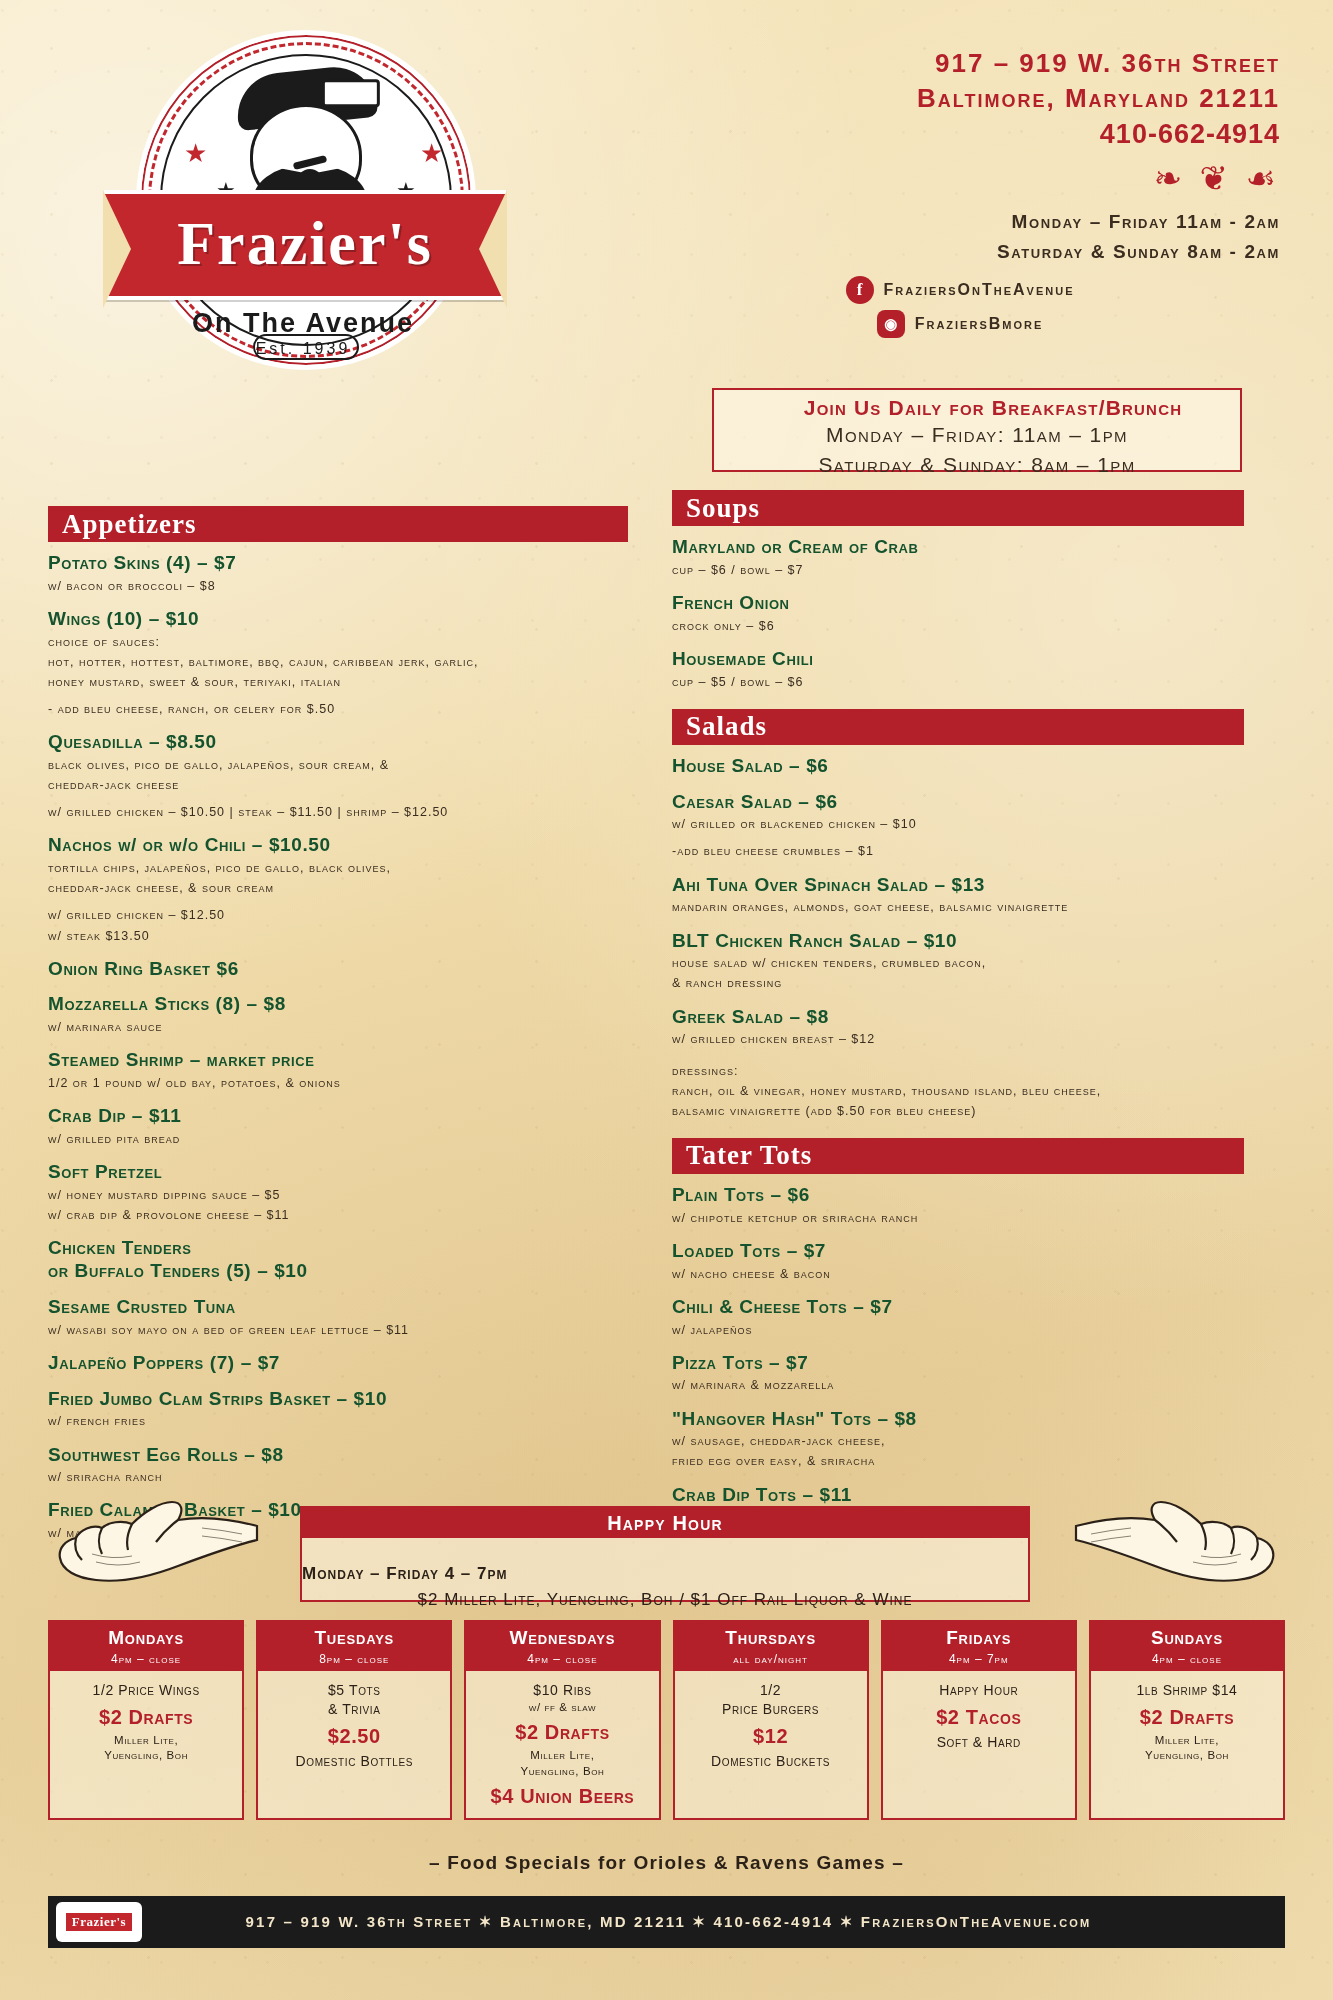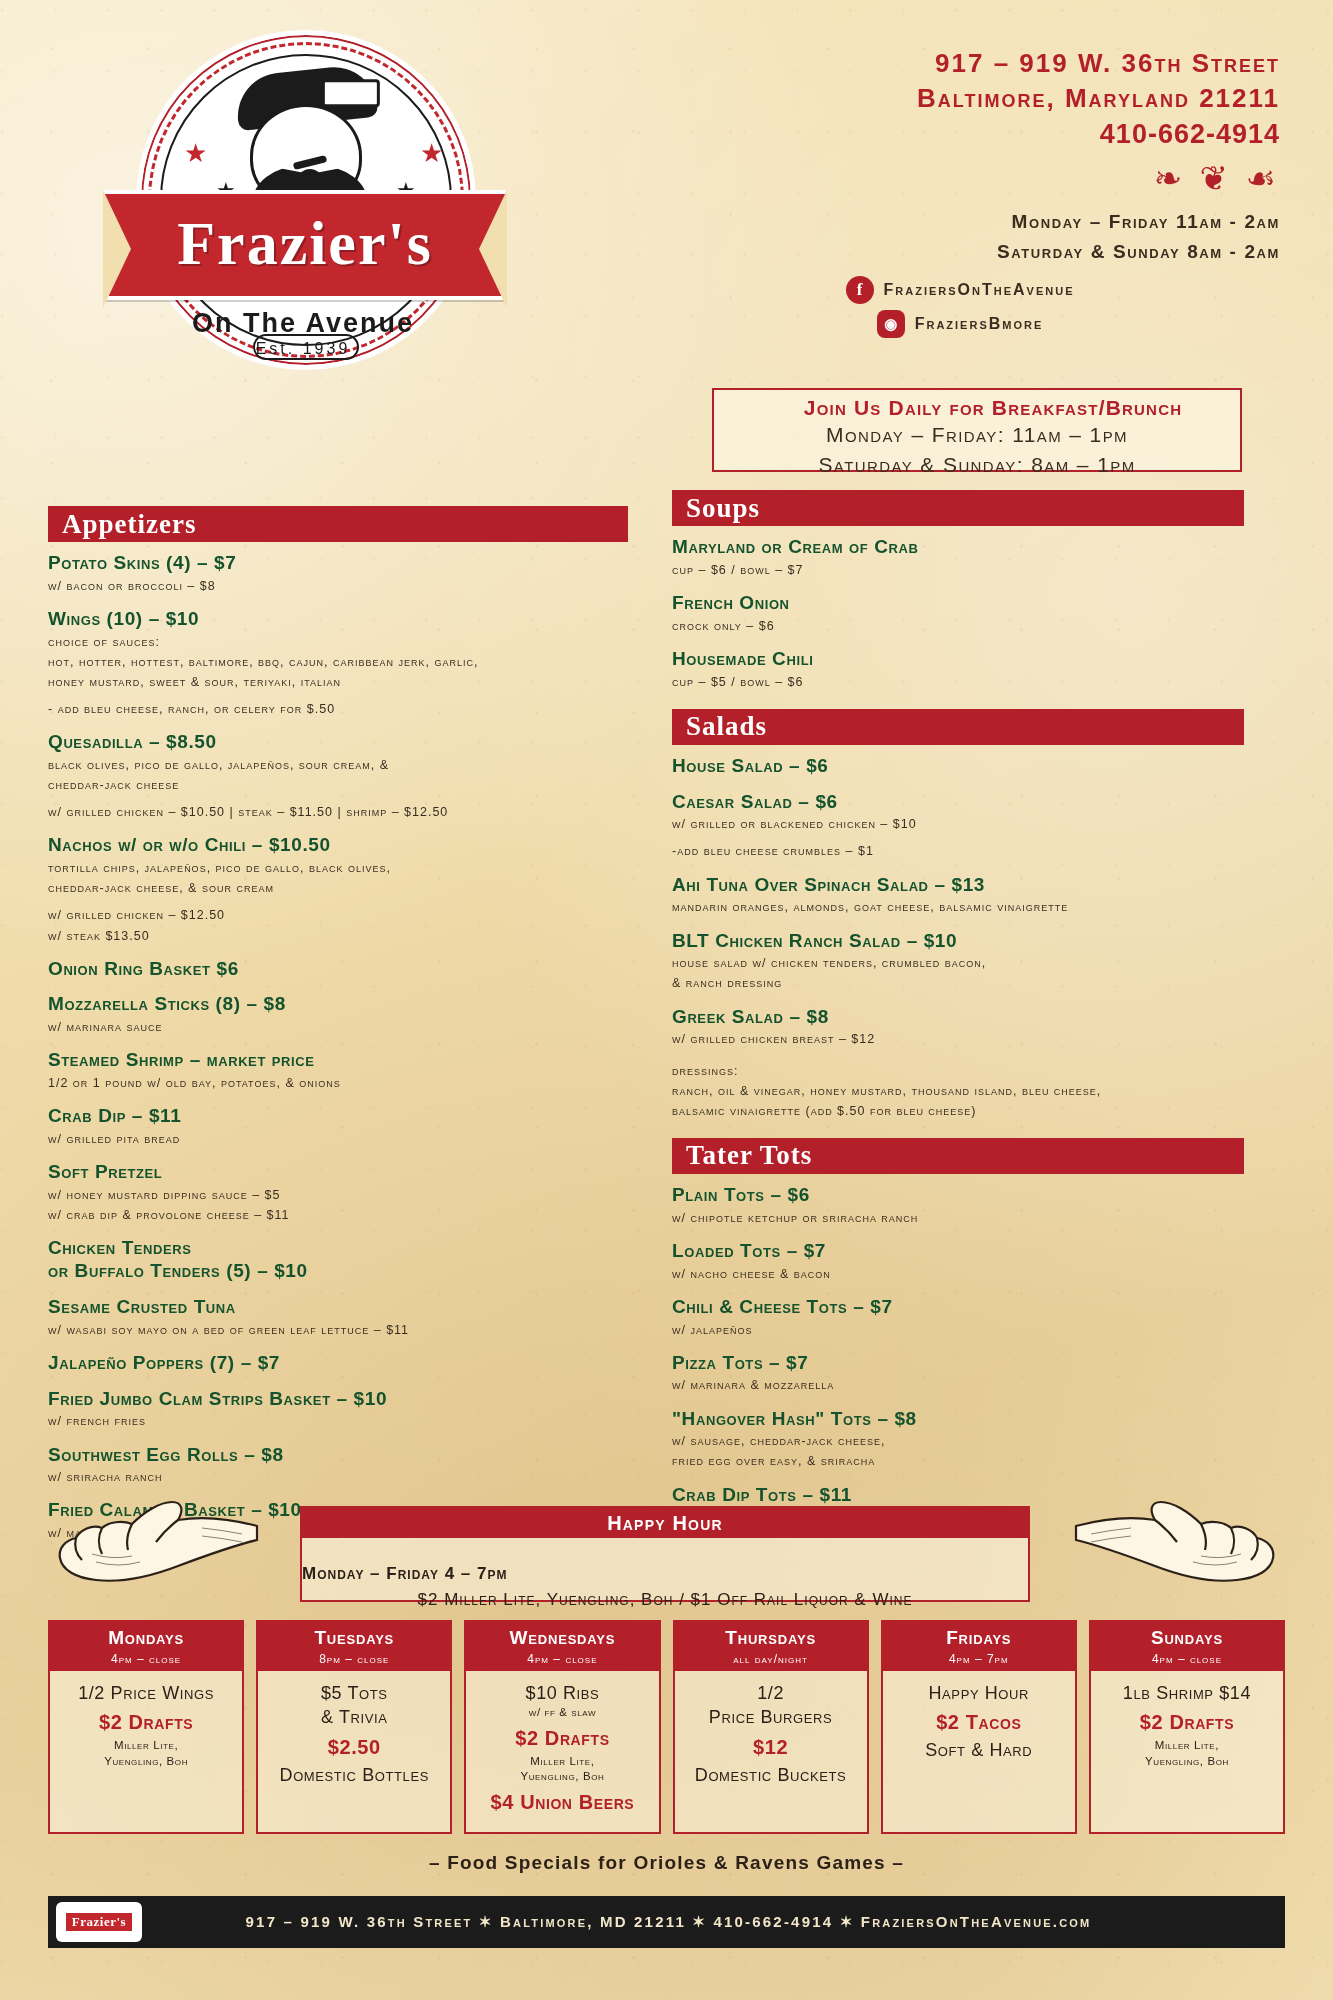--- a/index.html
+++ b/index.html
@@ -194,29 +194,29 @@
 
   .hand { position: absolute; top: 1490px; width: 210px; height: 110px; }
   .hand-l { left: 52px; }
   .hand-r { right: 52px; }
   .hand svg { width: 100%; height: 100%; }
 
   
   .specials { position: absolute; left: 48px; top: 1620px; width: 1237px; display: flex; gap: 12px; }
   .spec {
     flex: 1; border: 2px solid #b3202a; background: rgba(255,250,235,.45);
-    text-align: center; padding-bottom: 14px; min-height: 150px;
+    text-align: center; padding-bottom: 6px; min-height: 150px;
   }
   .spec-day {
     background: #b3202a; color: #fff; font-size: 19px; font-weight: bold;
     letter-spacing: .8px; padding: 5px 0 3px; font-variant: small-caps;
   }
   .spec-time { font-size: 12px; color: #fff; background: #b3202a; padding-bottom: 5px; letter-spacing: 1px; font-variant: small-caps;}
   .spec-body { padding: 10px 6px 0; }
-  .spec-line { font-size: 18px; color: #2b2118; font-variant: small-caps; letter-spacing: .6px; line-height: 1.35; }
+  .spec-line { font-size: 14px; color: #2b2118; font-variant: small-caps; letter-spacing: .6px; line-height: 1.35; }
   .spec-line.big { color: #b3202a; font-size: 20px; font-weight: bold; margin: 4px 0 2px; }
   .spec-line.sm { font-size: 11.5px; }
 
   .games {
     position: absolute; left: 0; top: 1852px; width: 1333px; text-align: center;
     font-size: 19px; font-weight: bold; letter-spacing: 1.2px; color: #2b2118;
   }
 
   
   .footer {

